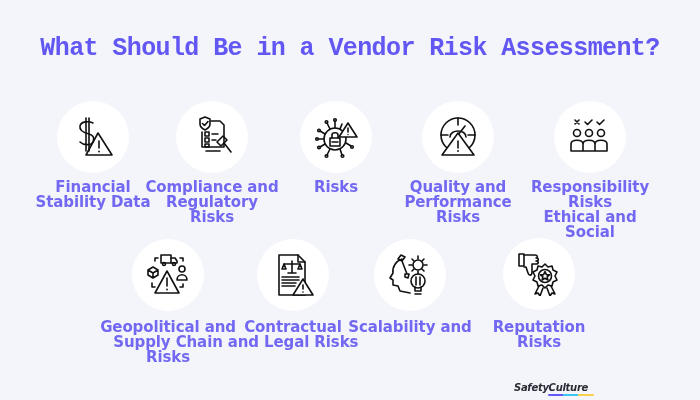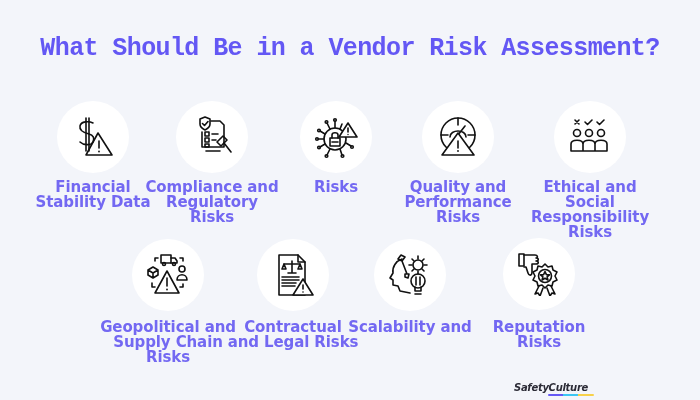--- a/index.html
+++ b/index.html
@@ -132,22 +132,22 @@
       <path class="s" d="M7 5 L11 9 M11 5 L7 9"></path>
       <path class="s" d="M17 7 L19.5 9.5 L24 5"></path>
       <path class="s" d="M29 7 L31.5 9.5 L36 5"></path>
       <circle class="s" cx="9" cy="18" r="3.5"></circle>
       <circle class="s" cx="21" cy="18" r="3.5"></circle>
       <circle class="s" cx="33" cy="18" r="3.5"></circle>
       <path class="s" d="M3 36 V29 C3 24 15 24 15 29 V36 M15 29 C15 24 27 24 27 29 V36 M27 29 C27 24 39 24 39 29 V36 M3 36 H39"></path>
     </svg>
   </div>
   <div class="label" style="left:520px; top:180px;">
+    <div>Responsibility Risks</div>
     <div>Ethical and Social</div>
-    <div>Responsibility Risks</div>
   </div>
 </div>
 
 <div>
   <div class="circle" style="left:132px; top:239px;">
     <svg viewBox="0 0 44 44">
       <rect class="s" x="15" y="2" width="10" height="8"></rect>
       <path class="s" d="M25 5 H29 L31 8 V10 H25"></path>
       <circle class="s" cx="18" cy="11" r="1.5"></circle>
       <circle class="s" cx="28" cy="11" r="1.5"></circle>

